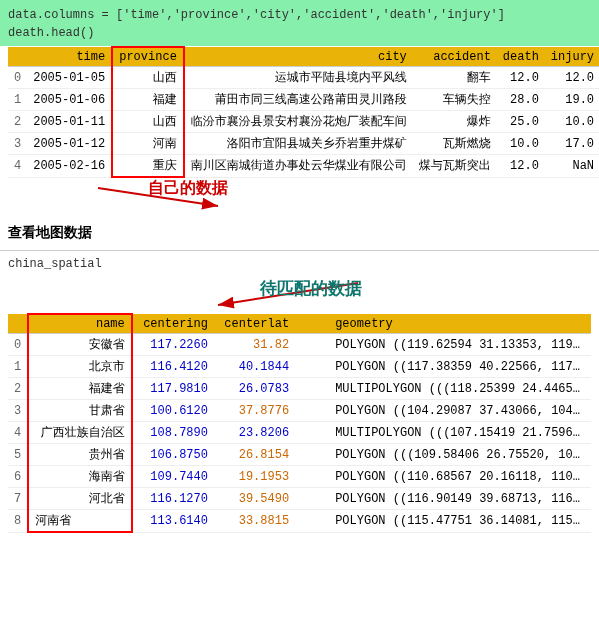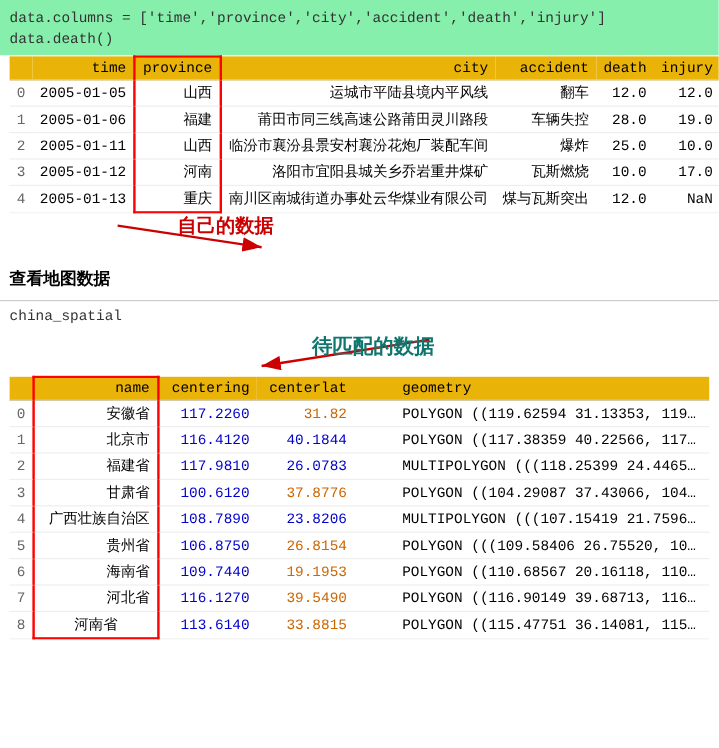--- a/index.html
+++ b/index.html
@@ -123,40 +123,40 @@
     }
     .highlighted-name-td {
       border-left: 2px solid red;
       border-right: 2px solid red;
       text-align: right;
     }
     .highlighted-name-td-last {
       border-left: 2px solid red;
       border-right: 2px solid red;
       border-bottom: 2px solid red;
-      text-align: center;
+      text-align: left;
     }
 
     .tbl-container {
       padding: 0 8px;
       overflow-x: hidden;
     }
 
     .divider {
       border: none;
       border-top: 1px solid #ccc;
       margin: 4px 0;
     }
   </style>
 </head>
 <body>
 
 <div class="code-section">
   <div class="code-line">data.columns = ['time','province','city','accident','death','injury']</div>
-  <div class="code-line">data.death()</div>
+  <div class="code-line">death.head()</div>
 </div>
 
 <div class="tbl-container">
   <table>
     <thead>
       <tr>
         <th class="row-index left"></th>
         <th>time</th>
         <th class="highlighted-col-th">province</th>
         <th>city</th>
@@ -197,21 +197,21 @@
           <td class="row-index left">3</td>
           <td>2005-01-12</td>
           <td class="highlighted-col-td">河南</td>
           <td>洛阳市宜阳县城关乡乔岩重井煤矿</td>
           <td>瓦斯燃烧</td>
           <td>10.0</td>
           <td>17.0</td>
         </tr>
         <tr>
           <td class="row-index left">4</td>
-          <td>2005-01-13</td>
+          <td>2005-02-16</td>
           <td class="highlighted-col-td-last">重庆</td>
           <td>南川区南城街道办事处云华煤业有限公司</td>
           <td>煤与瓦斯突出</td>
           <td>12.0</td>
           <td>NaN</td>
         </tr>
       </tbody>
   </table>
 </div>
 

